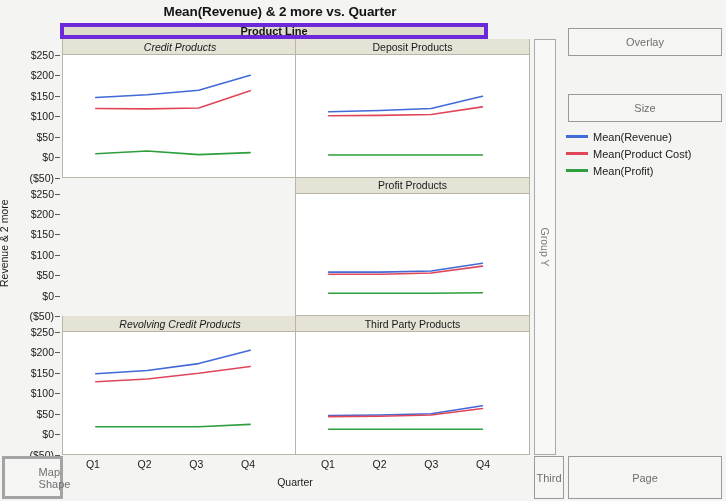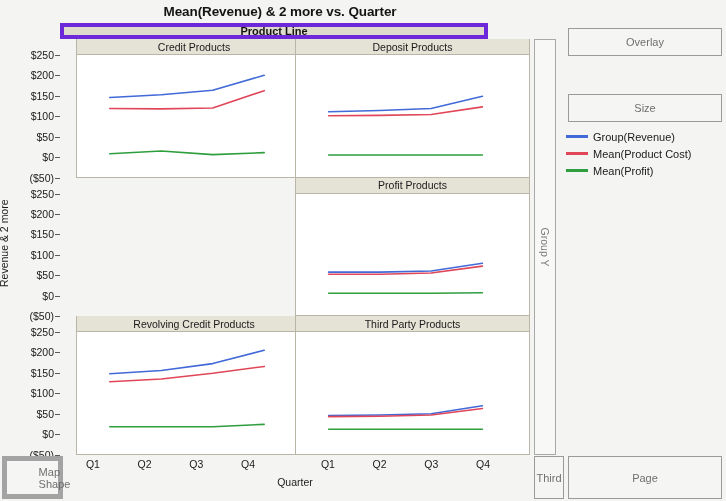--- a/index.html
+++ b/index.html
@@ -44,21 +44,21 @@
   #plot-matrix {
     position: absolute;
     left: 60px; top: 39px;
     width: 470px; height: 416px;
   }
   .plot-row { position: relative; width: 470px; height: 138.5px; }
   .panel {
     position: absolute; top: 0;
     width: 235px; height: 138.5px;
   }
-  .panel.left  { left: 16px; }
+  .panel.left  { left: 2px; font-style: italic; }
   .panel.right { left: 235px; }
 
   .panel-title {
     position: absolute; left: 0; top: 0;
     width: 100%; height: 16px;
     background: #e5e2d6;
     border: 1px solid #b9b6a8;
     border-top: none;
     font-size: 10.5px;
     color: #1a1a1a;
@@ -177,21 +177,21 @@
     color: #1a1a1a;
     white-space: nowrap;
   }
 
   
   #btn-map-shape {
     position: absolute;
     left: 2px; top: 456px;
     width: 61px; height: 43px;
     background: #f5f5f3;
-    border: 5px solid #a3a3a3;
+    border: 3px solid #a3a3a3;
     font-size: 11px;
     color: #6f6f6f;
     display: flex; align-items: center; justify-content: center; padding-left: 44px;
   }
   #btn-freq {
     position: absolute;
     left: 534px; top: 456px;
     width: 30px; height: 43px;
     background: #f5f5f3;
     border: 1px solid #9a9a9a;
@@ -339,21 +339,21 @@
   <div id="group-y-strip">
     <div id="group-y-label">Group Y</div>
   </div>
 
   <div class="ctl-btn" id="btn-overlay">Overlay</div>
   <div class="ctl-btn" id="btn-size">Size</div>
 
   <div id="legend">
       <div class="legend-row">
         <span class="legend-swatch" style="background: rgb(65, 105, 216);"></span>
-        <span class="legend-text">Group(Revenue)</span>
+        <span class="legend-text">Mean(Revenue)</span>
       </div>
       <div class="legend-row">
         <span class="legend-swatch" style="background: rgb(224, 70, 88);"></span>
         <span class="legend-text">Mean(Product Cost)</span>
       </div>
       <div class="legend-row">
         <span class="legend-swatch" style="background: rgb(46, 158, 62);"></span>
         <span class="legend-text">Mean(Profit)</span>
       </div>
     </div>

